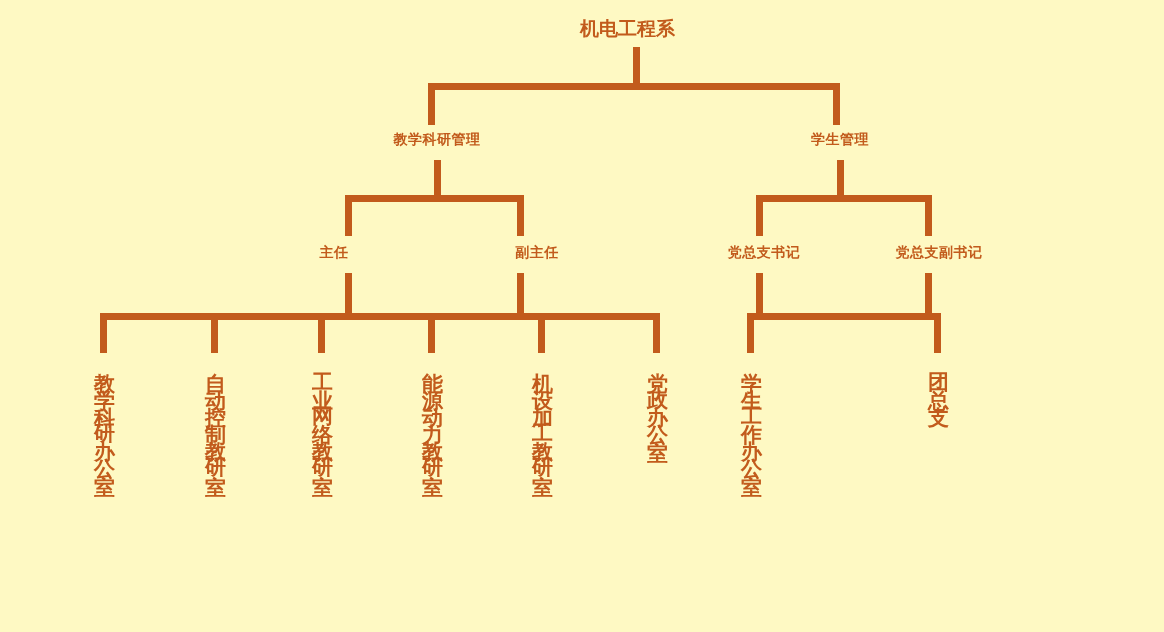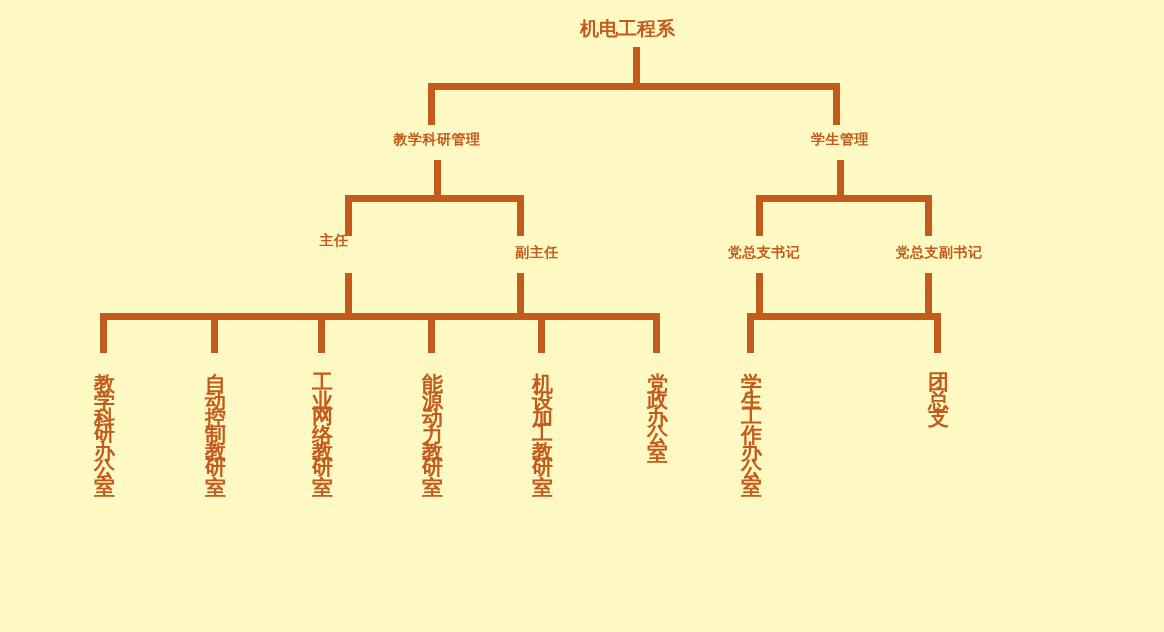--- a/index.html
+++ b/index.html
@@ -65,21 +65,21 @@
   <div class="conn" style="left: 434px; top: 160px; width: 7px; height: 35px; background: rgb(194, 91, 28);"></div>
   <div class="conn" style="left: 345px; top: 195px; width: 179px; height: 7px; background: rgb(194, 91, 28);"></div>
   <div class="conn" style="left: 345px; top: 195px; width: 7px; height: 41px; background: rgb(194, 91, 28);"></div>
   <div class="conn" style="left: 517px; top: 195px; width: 7px; height: 41px; background: rgb(194, 91, 28);"></div>
 
   <div class="conn" style="left: 837px; top: 160px; width: 7px; height: 35px; background: rgb(194, 91, 28);"></div>
   <div class="conn" style="left: 756px; top: 195px; width: 176px; height: 7px; background: rgb(194, 91, 28);"></div>
   <div class="conn" style="left: 756px; top: 195px; width: 7px; height: 41px; background: rgb(194, 91, 28);"></div>
   <div class="conn" style="left: 925px; top: 195px; width: 7px; height: 41px; background: rgb(194, 91, 28);"></div>
 
-  <div class="node horiz" style="left: 334px; top: 233px; color: rgb(194, 91, 28);">主任</div>
+  <div class="node horiz" style="left: 334px; top: 245px; color: rgb(194, 91, 28);">主任</div>
   <div class="node horiz" style="left: 537px; top: 245px; color: rgb(194, 91, 28);">副主任</div>
   <div class="node horiz" style="left: 764px; top: 245px; color: rgb(194, 91, 28);">党总支书记</div>
   <div class="node horiz" style="left: 939px; top: 245px; color: rgb(194, 91, 28);">党总支副书记</div>
 
   <div class="conn" style="left: 345px; top: 273px; width: 7px; height: 47px; background: rgb(194, 91, 28);"></div>
   <div class="conn" style="left: 517px; top: 273px; width: 7px; height: 47px; background: rgb(194, 91, 28);"></div>
 
   <div class="conn" style="left: 100px; top: 313px; width: 560px; height: 7px; background: rgb(194, 91, 28);"></div>
 
   <div class="conn" style="left: 100px; top: 313px; width: 7px; height: 40px; background: rgb(194, 91, 28);"></div>

